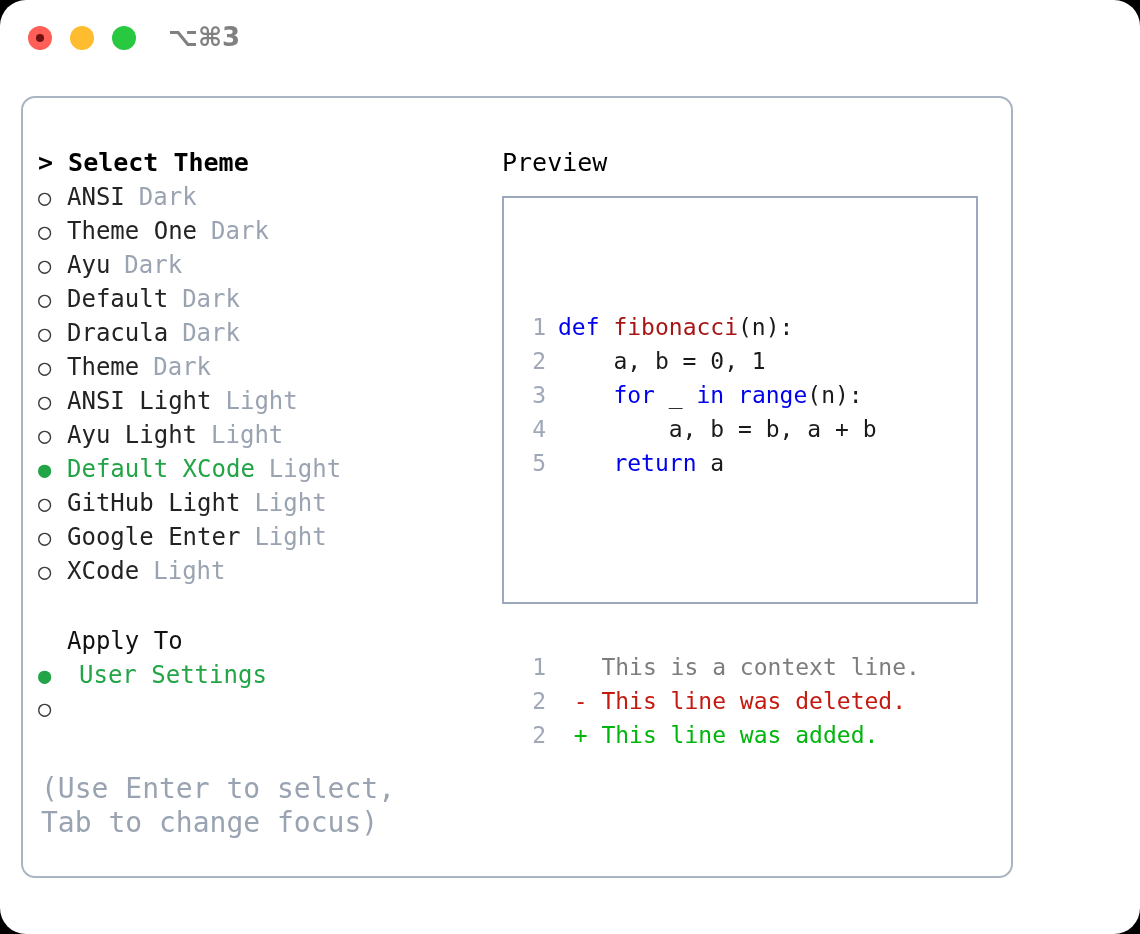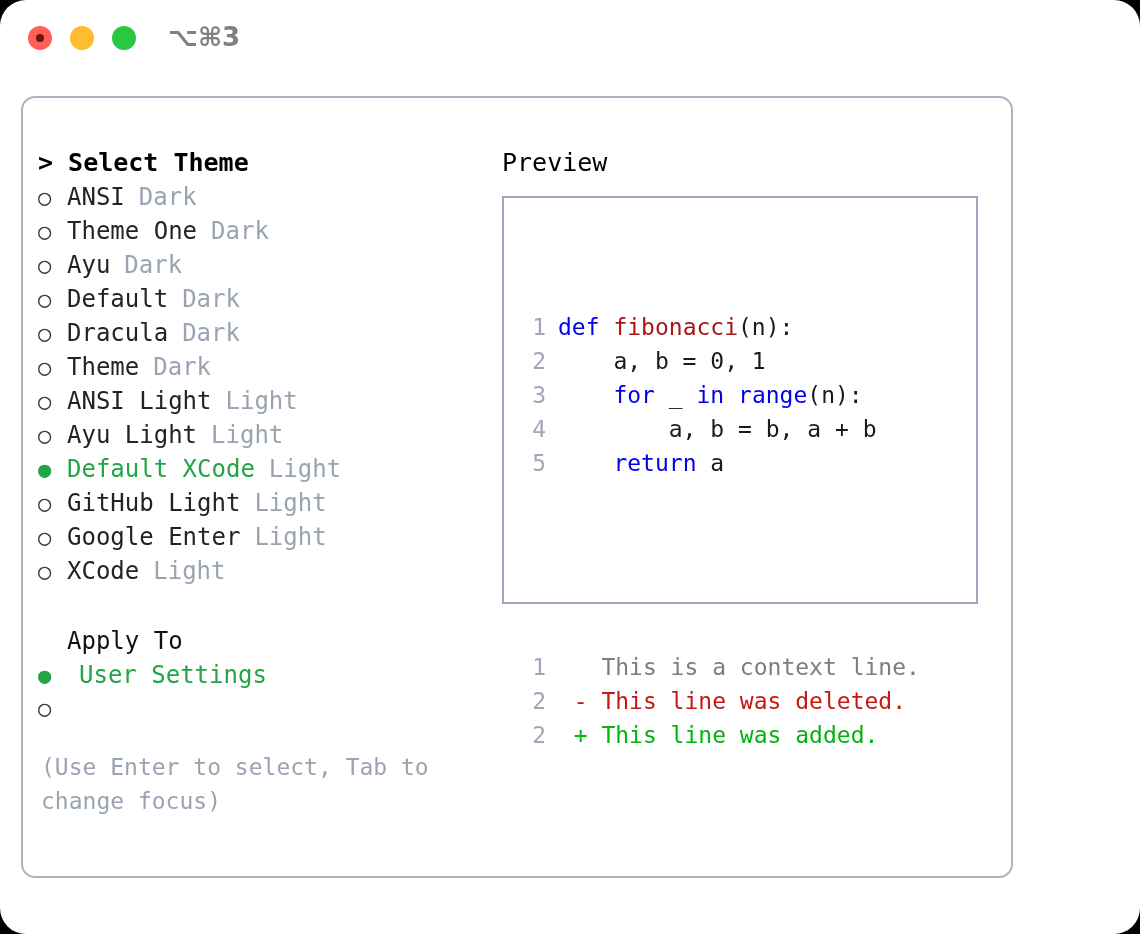--- a/index.html
+++ b/index.html
@@ -152,23 +152,23 @@
     line-height: 34px;
     font-size: 24px;
     white-space: pre;
     font-family: "DejaVu Sans Mono", monospace;
   }
   .apply-row .apply-label { color: #232323; }
   .apply-row.selected .marker { color: #22a447; }
   .apply-row.selected .apply-label { color: #22a447; margin-left: 12px; }
 
   .hint {
-    margin-top: 24px;
+    margin-top: 46px;
     padding-left: 3px;
-    font-size: 23px;
+    font-size: 28px;
     line-height: 34px;
     color: #9aa3b2;
     width: 420px;
     font-family: "DejaVu Sans Mono", monospace;
   }
 
   
   .right-col {
     position: absolute;
     left: 479px;

